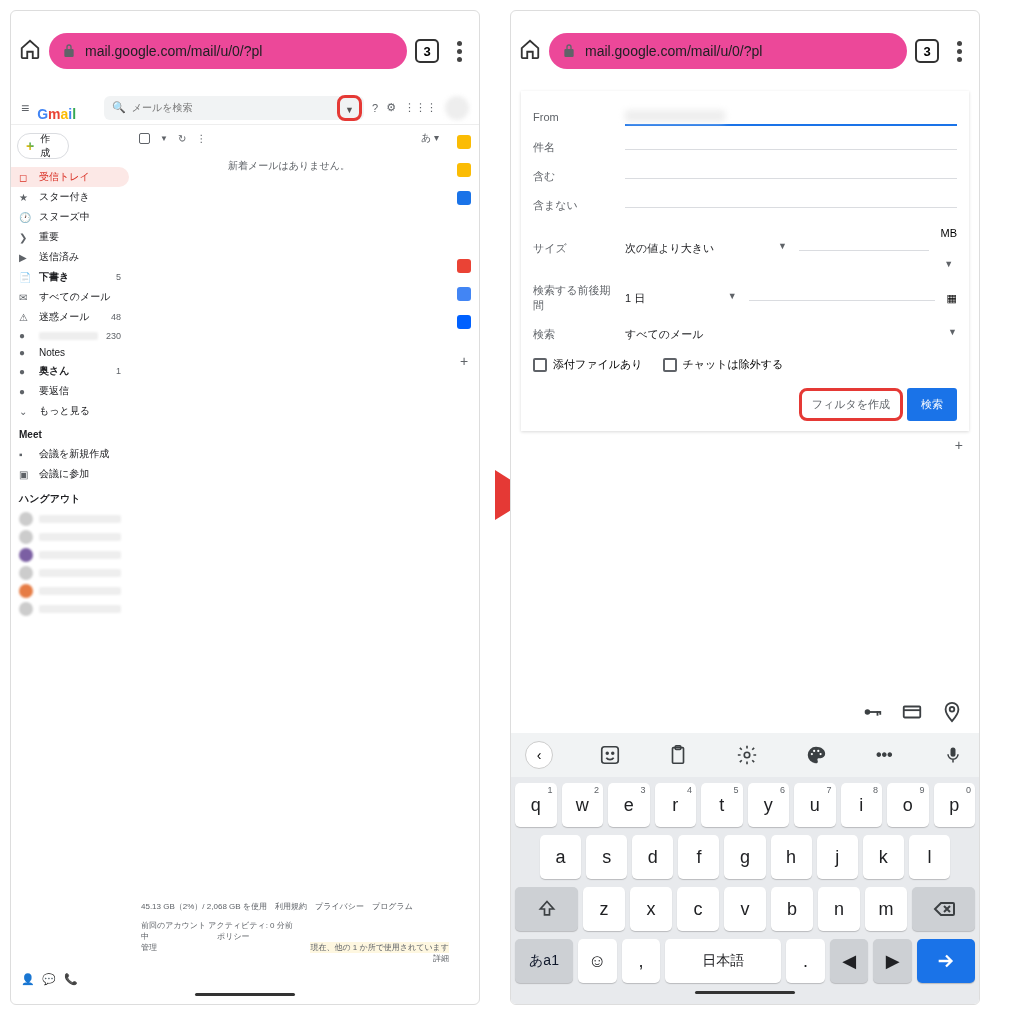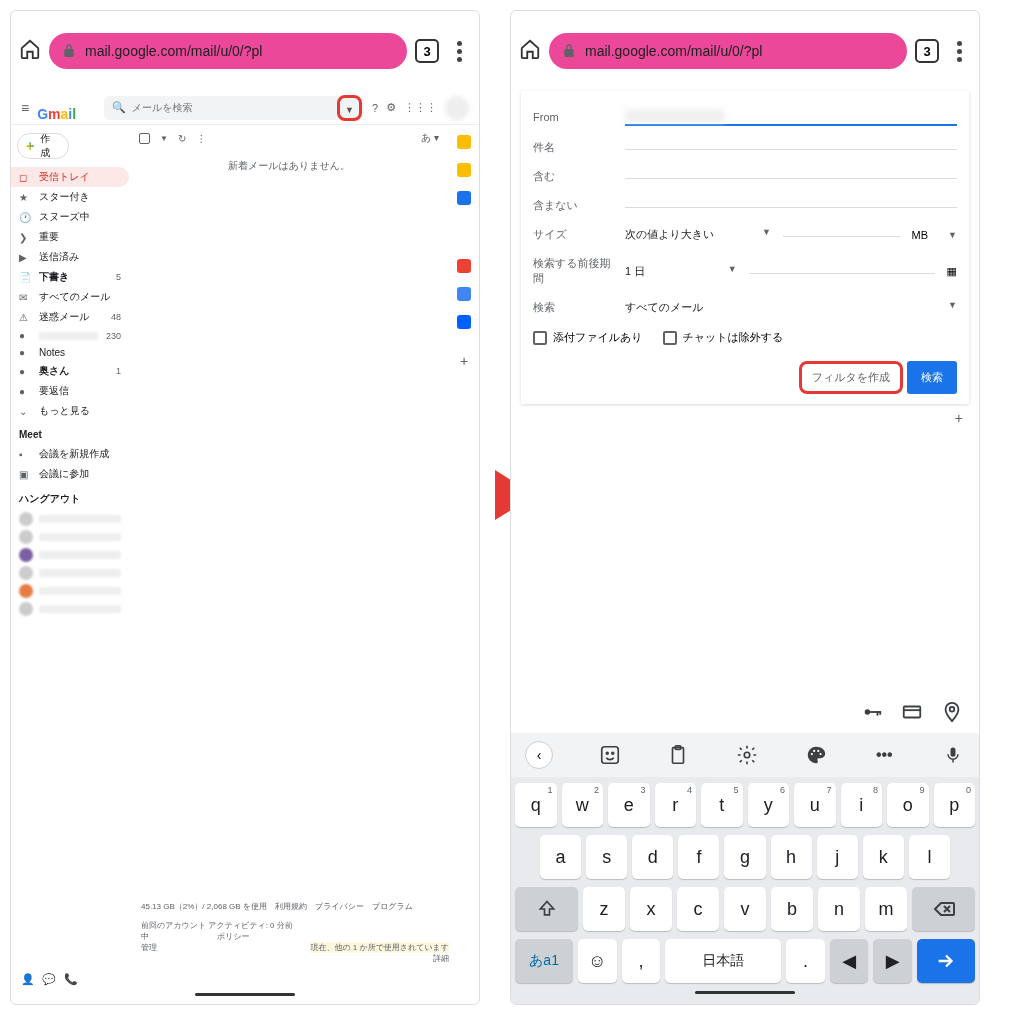--- a/index.html
+++ b/index.html
@@ -63,21 +63,21 @@
 
 
 .filter-form { background: #fff; margin: 0 10px; padding: 10px 12px; font-size: 11px; box-shadow: 0 1px 3px rgba(0,0,0,0.15); }
 .form-row { display: flex; align-items: center; padding: 7px 0; gap: 12px; }
 .form-label { width: 80px; color: #5f6368; font-size: 11px; }
 .form-input { flex: 1; border: none; border-bottom: 1px solid #dadce0; padding: 2px 0; font-size: 11px; }
 .form-input.active { border-bottom: 2px solid #1a73e8; }
 .blur-text { background: #eee; filter: blur(3px); width: 100px; height: 12px; border-radius: 2px; }
 .form-select { flex: 1; display: flex; align-items: flex-start; justify-content: space-between; color: #202124; }
 .dropdown-arrow { font-size: 9px; color: #5f6368; }
-.unit-box { display: flex; align-items: center; gap: 20px; }
+.unit-box { display: flex; align-items: center; gap: 20px; flex-direction: column; }
 .checkbox-row { display: flex; gap: 20px; padding: 8px 0; }
 .cb-item { display: flex; align-items: center; gap: 6px; font-size: 11px; }
 .cb-box { width: 14px; height: 14px; border: 2px solid #5f6368; border-radius: 2px; }
 .button-row { display: flex; justify-content: flex-end; gap: 0; padding-top: 8px; }
 .btn-filter { border: 3px solid #e53935; border-radius: 8px; padding: 6px 10px; font-size: 11px; color: #5f6368; background: #fff; }
 .btn-search { background: #1a73e8; color: #fff; padding: 6px 14px; font-size: 11px; border: none; border-radius: 3px; margin-left: 4px; }
 .right-plus { text-align: right; padding: 6px 16px; font-size: 14px; color: #5f6368; }
 
 .kb-suggest { display: flex; justify-content: flex-end; gap: 18px; padding: 10px 16px; align-items: center; margin-top: auto; }
 .kb-suggest svg, .kb-suggest .sicon { width: 22px; height: 22px; }
@@ -471,21 +471,21 @@
         </div>
       <div id="kbrow3" style="display:contents"><div class="key w10">z</div><div class="key w10">x</div><div class="key w10">c</div><div class="key w10">v</div><div class="key w10">b</div><div class="key w10">n</div><div class="key w10">m</div></div>
       <div class="key fn w15">
           <svg width="24" viewBox="0 0 24 24" fill="none" stroke="#3c4043" stroke-width="2">
             <path d="M21 6H9l-6 6 6 6h12a1 1 0 001-1V7a1 1 0 00-1-1z"></path>
             <path d="M12 9l6 6M18 9l-6 6"></path>
           </svg>
         </div>
     </div>
     <div class="kb-row">
-      <div class="key fn w15" style="font-size:14px;color:#0369a1">
+      <div class="key fn w15" style="font-size:14px;color:#0f172a">
           <span>あa1</span>
         </div>
       <div class="key w10">☺</div>
       <div class="key w10">,</div>
       <div class="key space" style="font-size:14px">日本語</div>
       <div class="key w10">.</div>
       <div class="key fn w10">◀</div>
       <div class="key fn w10">▶</div>
       <div class="key enter w15">
           <svg width="22" viewBox="0 0 24 24" fill="none" stroke="#fff" stroke-width="2.5">

